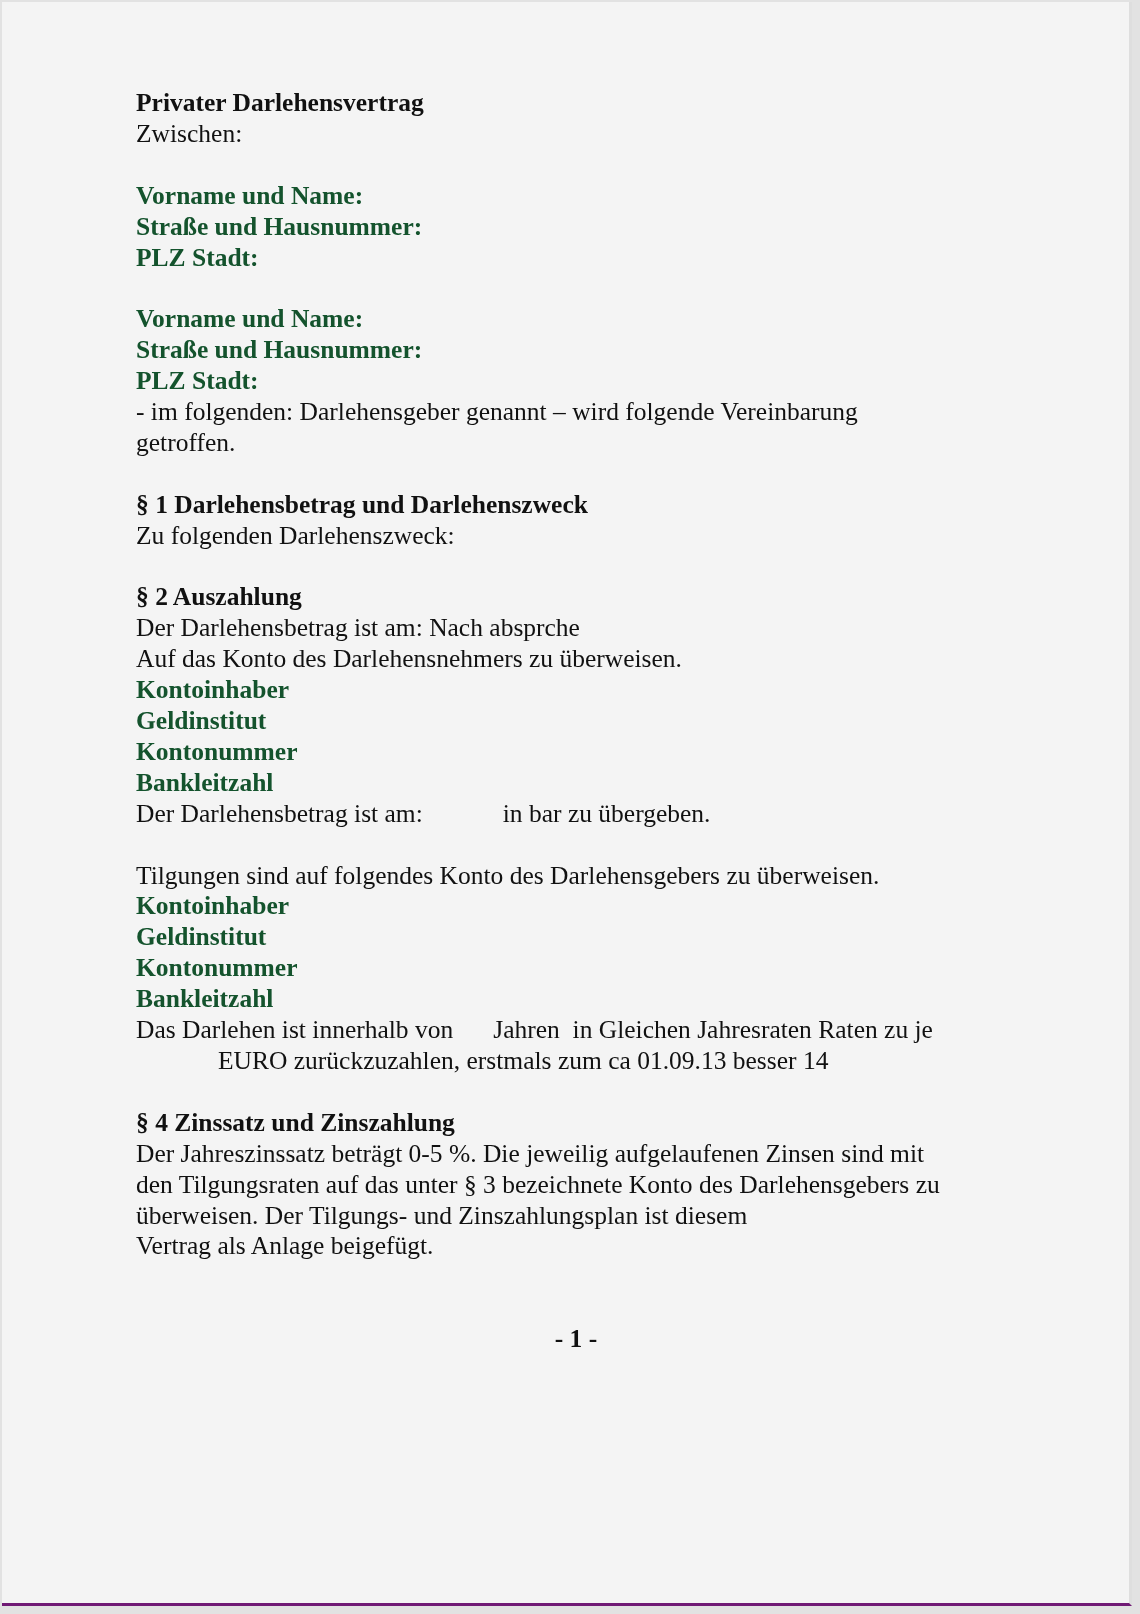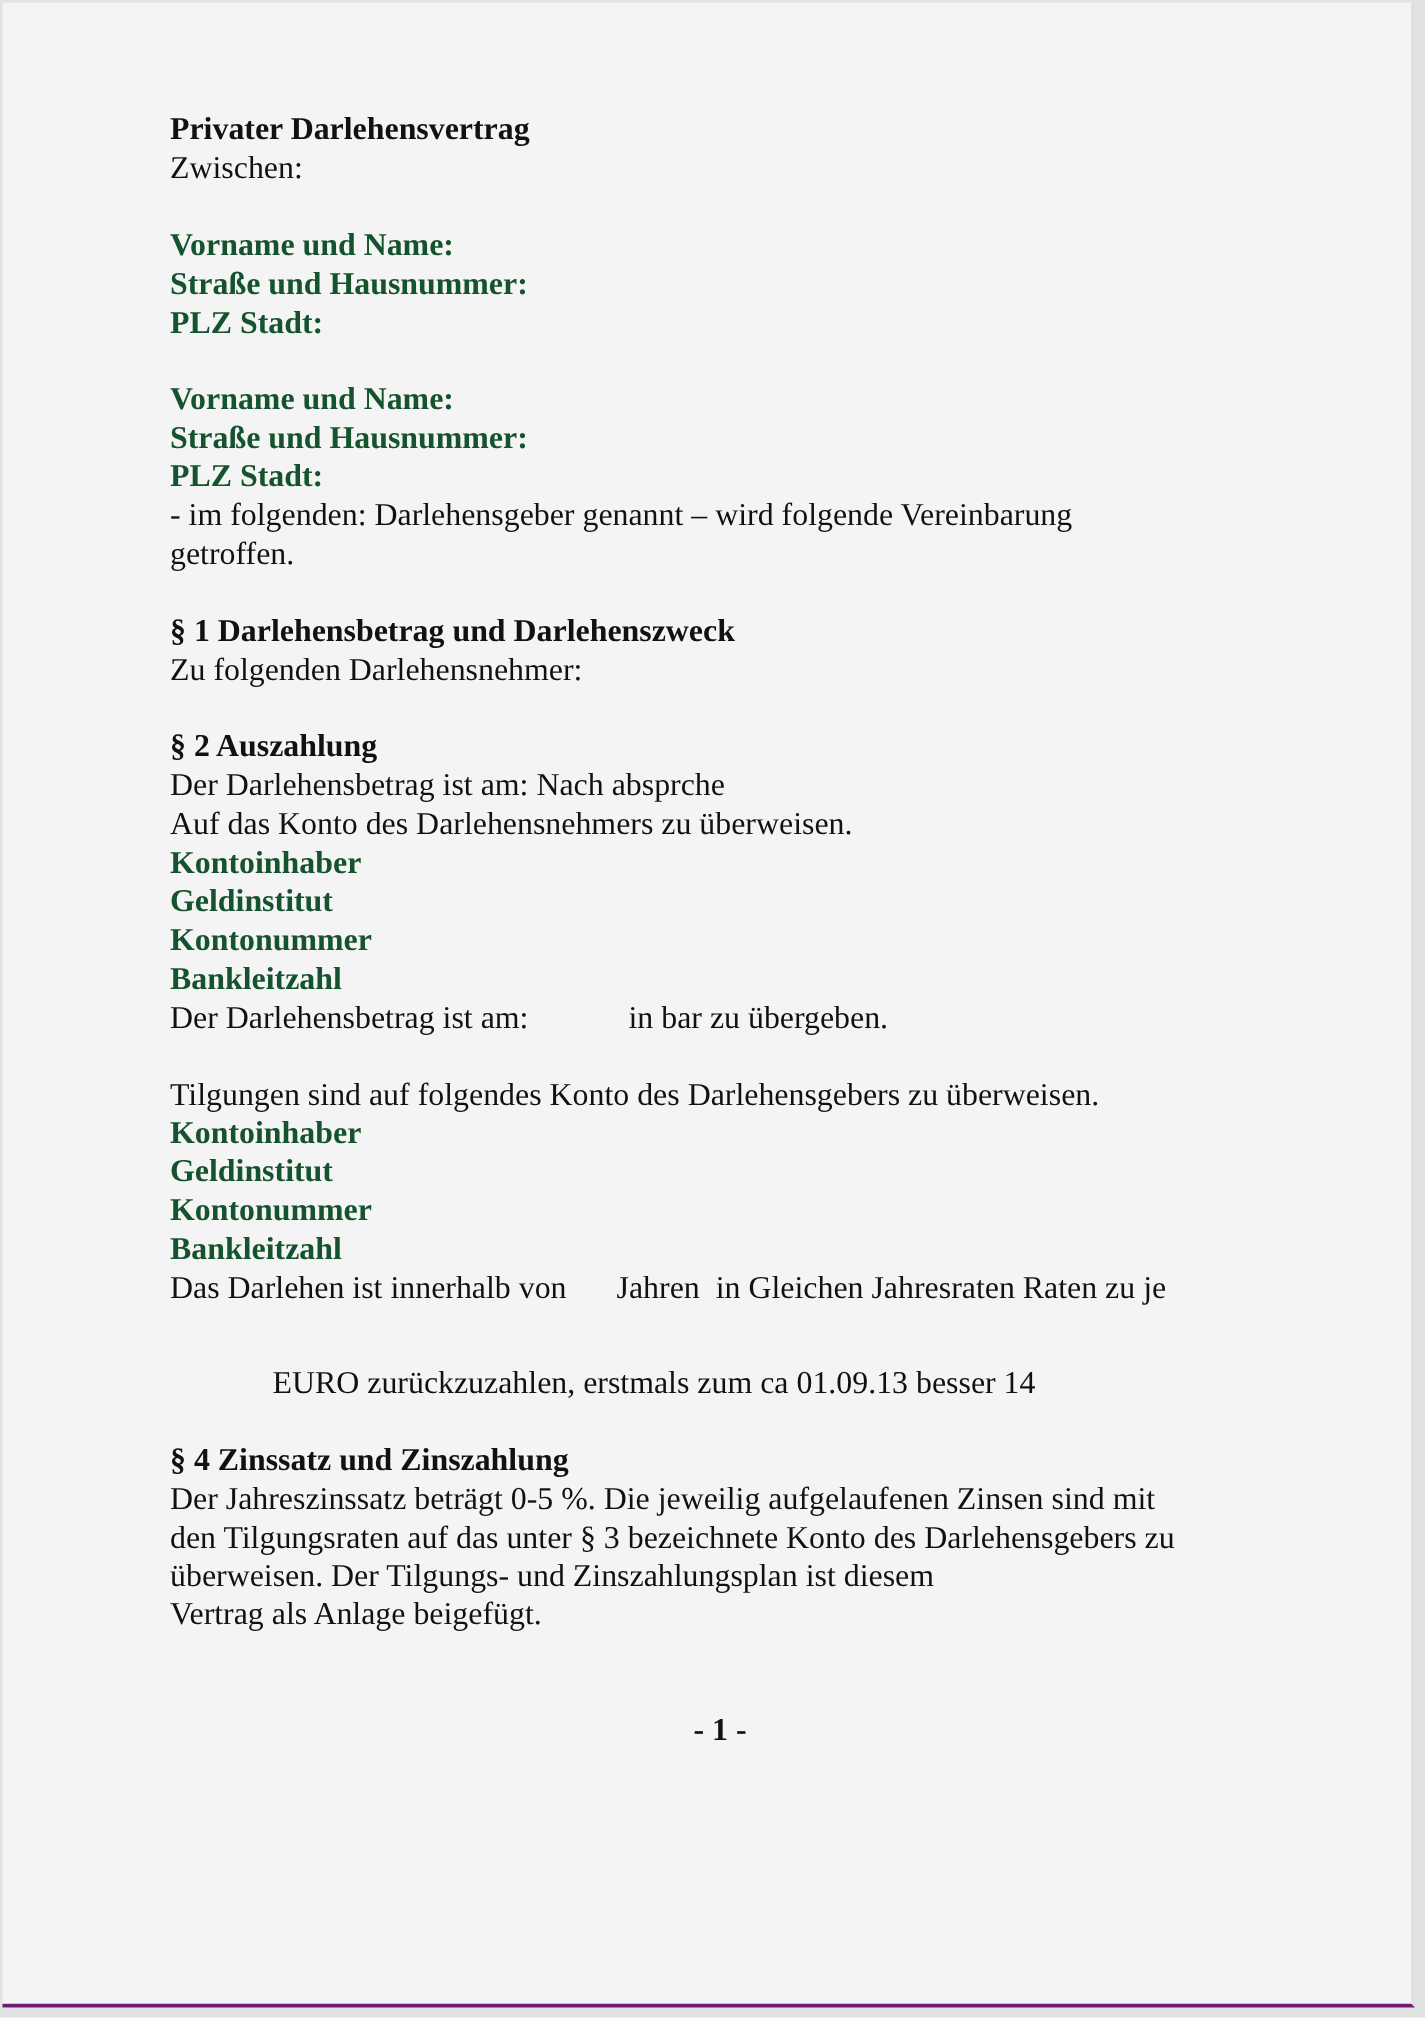--- a/index.html
+++ b/index.html
@@ -25,21 +25,21 @@
     font-family: "Liberation Serif", serif;
     font-size: 25.5px;
     line-height: 30.9px;
     color: #111;
   }
   .line { white-space: pre; display: block; }
   .bold { font-weight: bold; }
   .red { color: #14532d; font-weight: bold; }
   .gap { height: 30.9px; }
   .indent1 { padding-left: 109px; }
-  .indent2 { padding-left: 82px; margin-top: 45px; }
+  .indent2 { padding-left: 82px; }
   .pagenum {
     text-align: center; font-weight: bold;
     width: 880px; padding-left: 0;
   }
   .blank-field { display: inline-block; }
   .watermark {
     position: absolute; left: 38px; top: 1653px;
     font-family: Liberation Mono, monospace;
     font-size: 12px; color: #d4d4d4;
   }
@@ -60,21 +60,21 @@
     <div class="gap"></div>
 
     <span class="line red">Vorname und Name:</span>
     <span class="line red">Straße und Hausnummer:</span>
     <span class="line red">PLZ Stadt:</span>
     <span class="line">- im folgenden: Darlehensgeber genannt – wird folgende Vereinbarung</span>
     <span class="line">getroffen.</span>
     <div class="gap"></div>
 
     <span class="line bold">§ 1 Darlehensbetrag und Darlehenszweck</span>
-    <span class="line">Zu folgenden Darlehensnehmer:</span>
+    <span class="line">Zu folgenden Darlehenszweck:</span>
     <div class="gap"></div>
 
     <span class="line bold">§ 2 Auszahlung</span>
     <span class="line">Der Darlehensbetrag ist am: Nach absprche</span>
     <span class="line">Auf das Konto des Darlehensnehmers zu überweisen.</span>
     <span class="line red">Kontoinhaber</span>
     <span class="line red">Geldinstitut</span>
     <span class="line red">Kontonummer</span>
     <span class="line red">Bankleitzahl</span>
     <span class="line"><span>Der Darlehensbetrag ist am:</span><span class="blank-field" style="width:80px"></span><span>in bar zu übergeben.</span></span>

